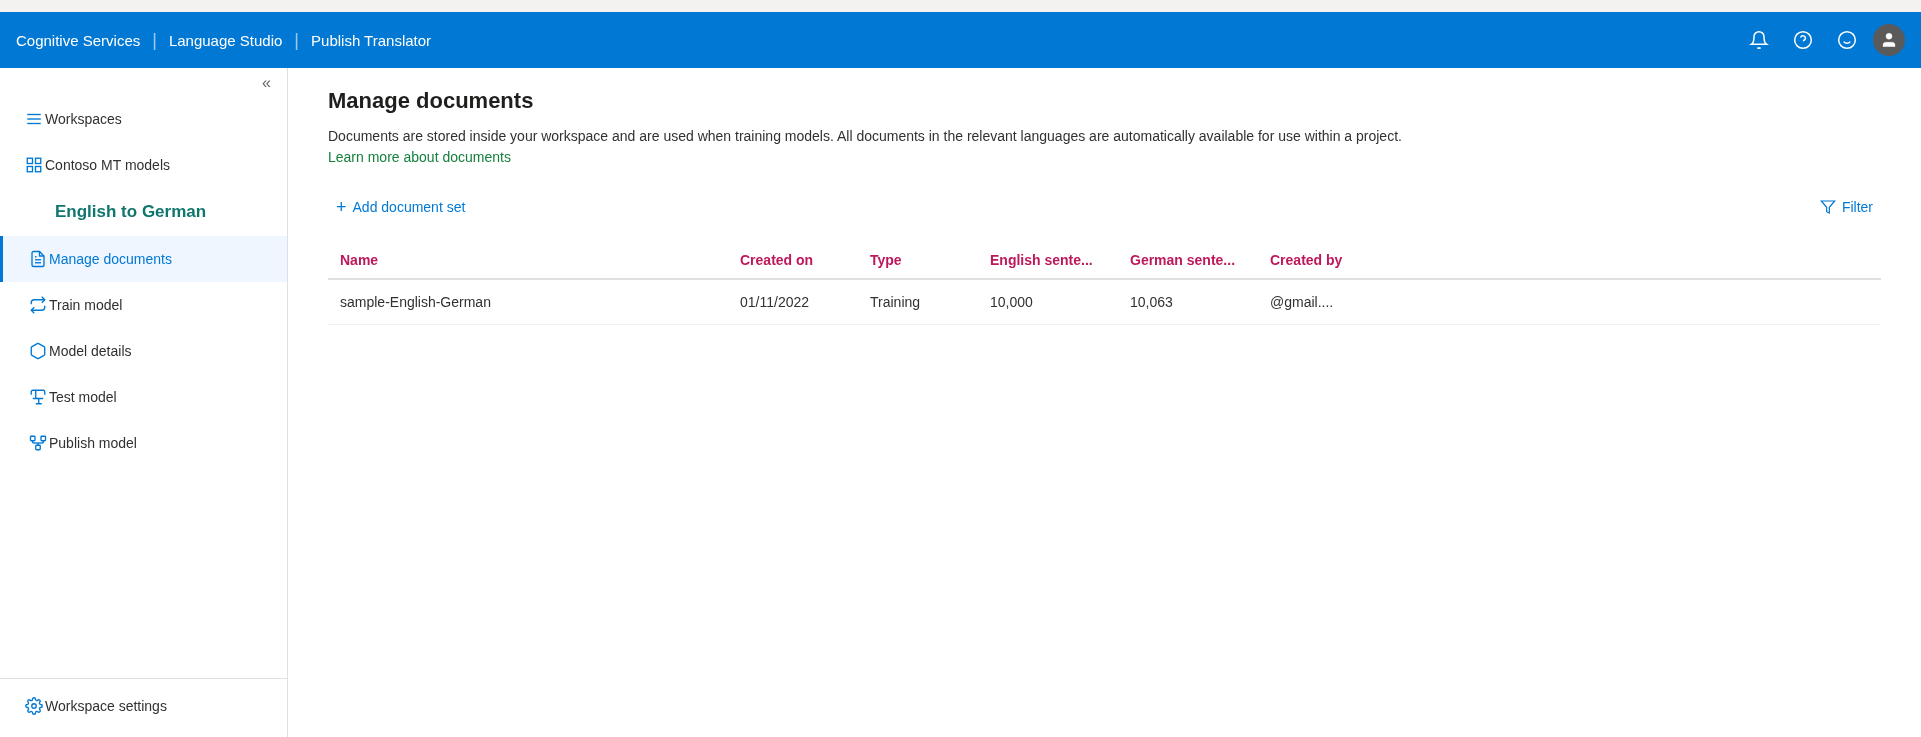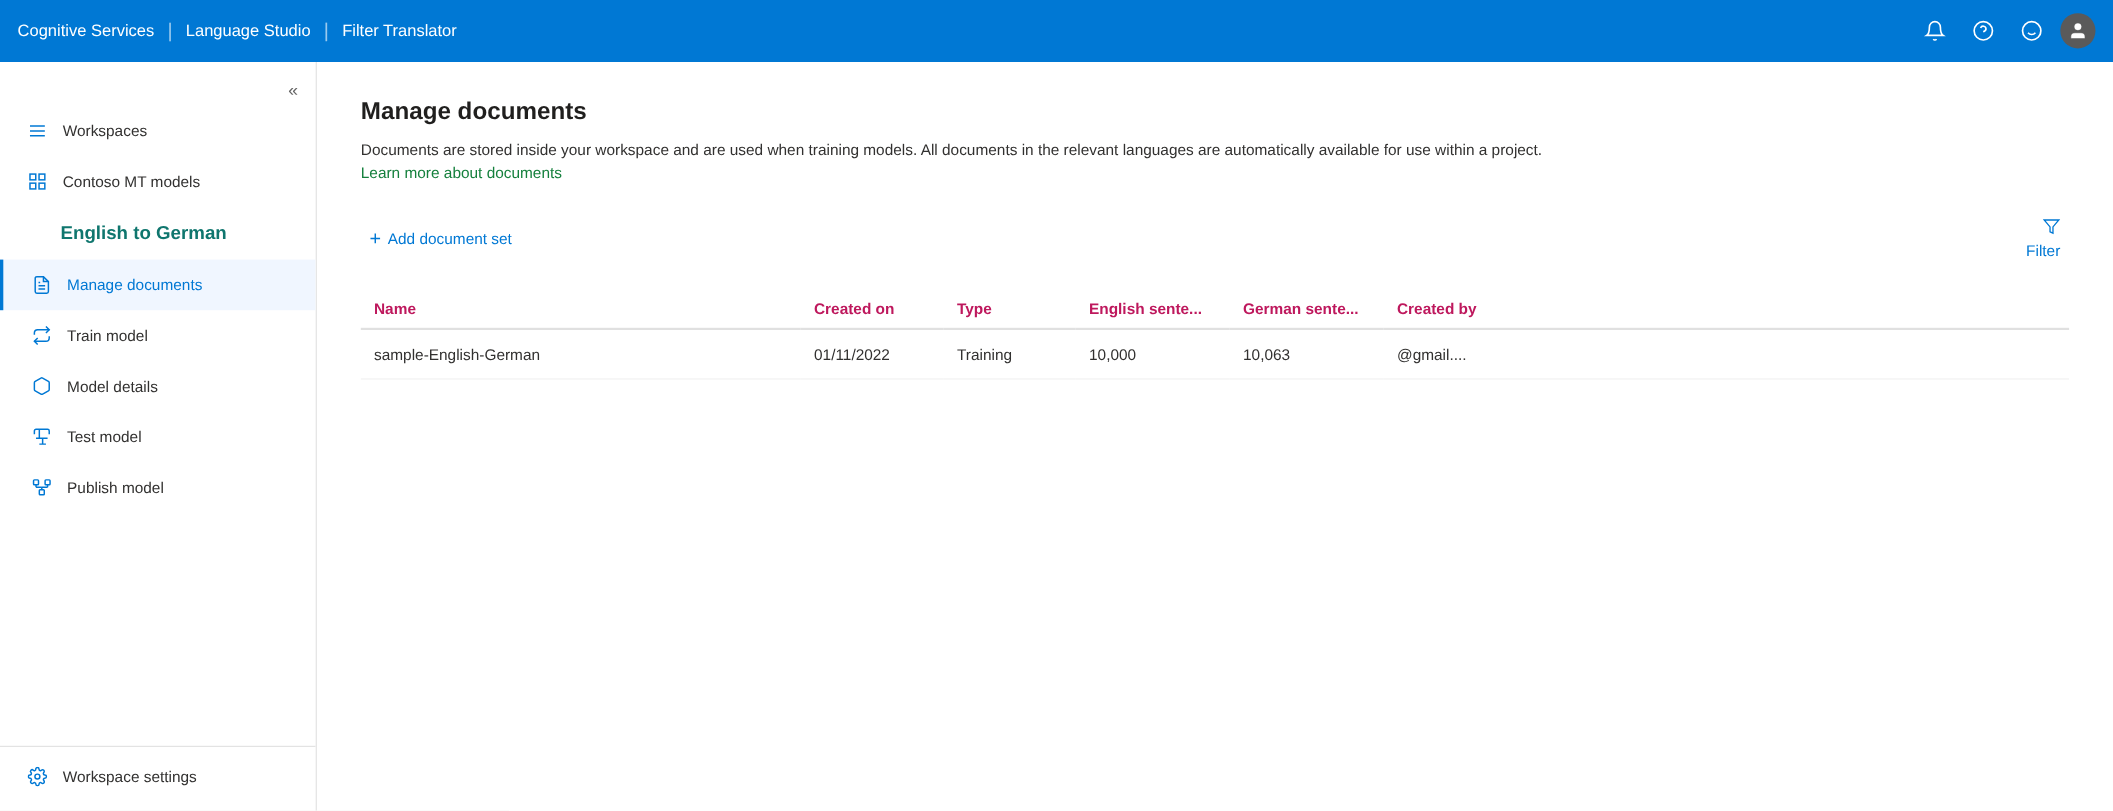--- a/index.html
+++ b/index.html
@@ -8,21 +8,21 @@
     
     .topbar {
       background: #0078d4;
       color: white;
       height: 56px;
       display: flex;
       align-items: center;
       padding: 0 16px;
       gap: 0;
       position: fixed;
-      top: 0; left: 0; right: 0;
+      top: 12px; left: 0; right: 0;
       z-index: 100;
     }
     .topbar-brand {
       font-size: 15px;
       font-weight: 400;
       color: white;
       white-space: nowrap;
     }
     .topbar-sep {
       color: rgba(255,255,255,0.6);
@@ -82,21 +82,20 @@
       cursor: pointer;
       color: #666;
       font-size: 16px;
       background: transparent;
       border: none;
       padding: 4px;
     }
     .sidebar-nav-item {
       display: flex;
       align-items: center;
-      gap: 12px;
       padding: 14px 20px;
       cursor: pointer;
       color: #323130;
       font-size: 14px;
       border-left: 3px solid transparent;
     }
     .sidebar-nav-item.sub-item {
       padding-left: 24px;
       font-size: 14px;
       color: #323130;
@@ -162,30 +161,29 @@
       background: transparent;
       border: none;
       color: #0078d4;
       font-size: 14px;
       cursor: pointer;
       padding: 6px 8px;
       border-radius: 2px;
     }
     .filter-btn {
       display: flex;
-      align-items: flex-end;
+      align-items: flex-start;
       gap: 6px;
       background: transparent;
       border: none;
       color: #0078d4;
       font-size: 14px;
       cursor: pointer;
       padding: 6px 8px;
       border-radius: 2px;
-      flex-direction: column;
     }
 
     
     .doc-table {
       width: 100%;
       border-collapse: collapse;
     }
     .doc-table thead tr {
       border-bottom: 2px solid #e0e0e0;
     }
@@ -211,21 +209,21 @@
     .col-created-by { flex: 1; }
   </style>
 </head>
 <body>
 
 <header class="topbar">
   <span class="topbar-brand">Cognitive Services</span>
   <span class="topbar-sep">|</span>
   <span class="topbar-brand">Language Studio</span>
   <span class="topbar-sep">|</span>
-  <span class="topbar-brand">Filter Translator</span>
+  <span class="topbar-brand">Publish Translator</span>
   <div class="topbar-right">
     <button class="topbar-icon-btn" title="Notifications">
       <svg width="20" height="20" viewBox="0 0 24 24" fill="none" stroke="white" stroke-width="1.8">
         <path d="M18 8A6 6 0 0 0 6 8c0 7-3 9-3 9h18s-3-2-3-9"></path>
         <path d="M13.73 21a2 2 0 0 1-3.46 0"></path>
       </svg>
     </button>
     <button class="topbar-icon-btn" title="Help">
       <svg width="20" height="20" viewBox="0 0 24 24" fill="none" stroke="white" stroke-width="1.8">
         <circle cx="12" cy="12" r="10"></circle>

